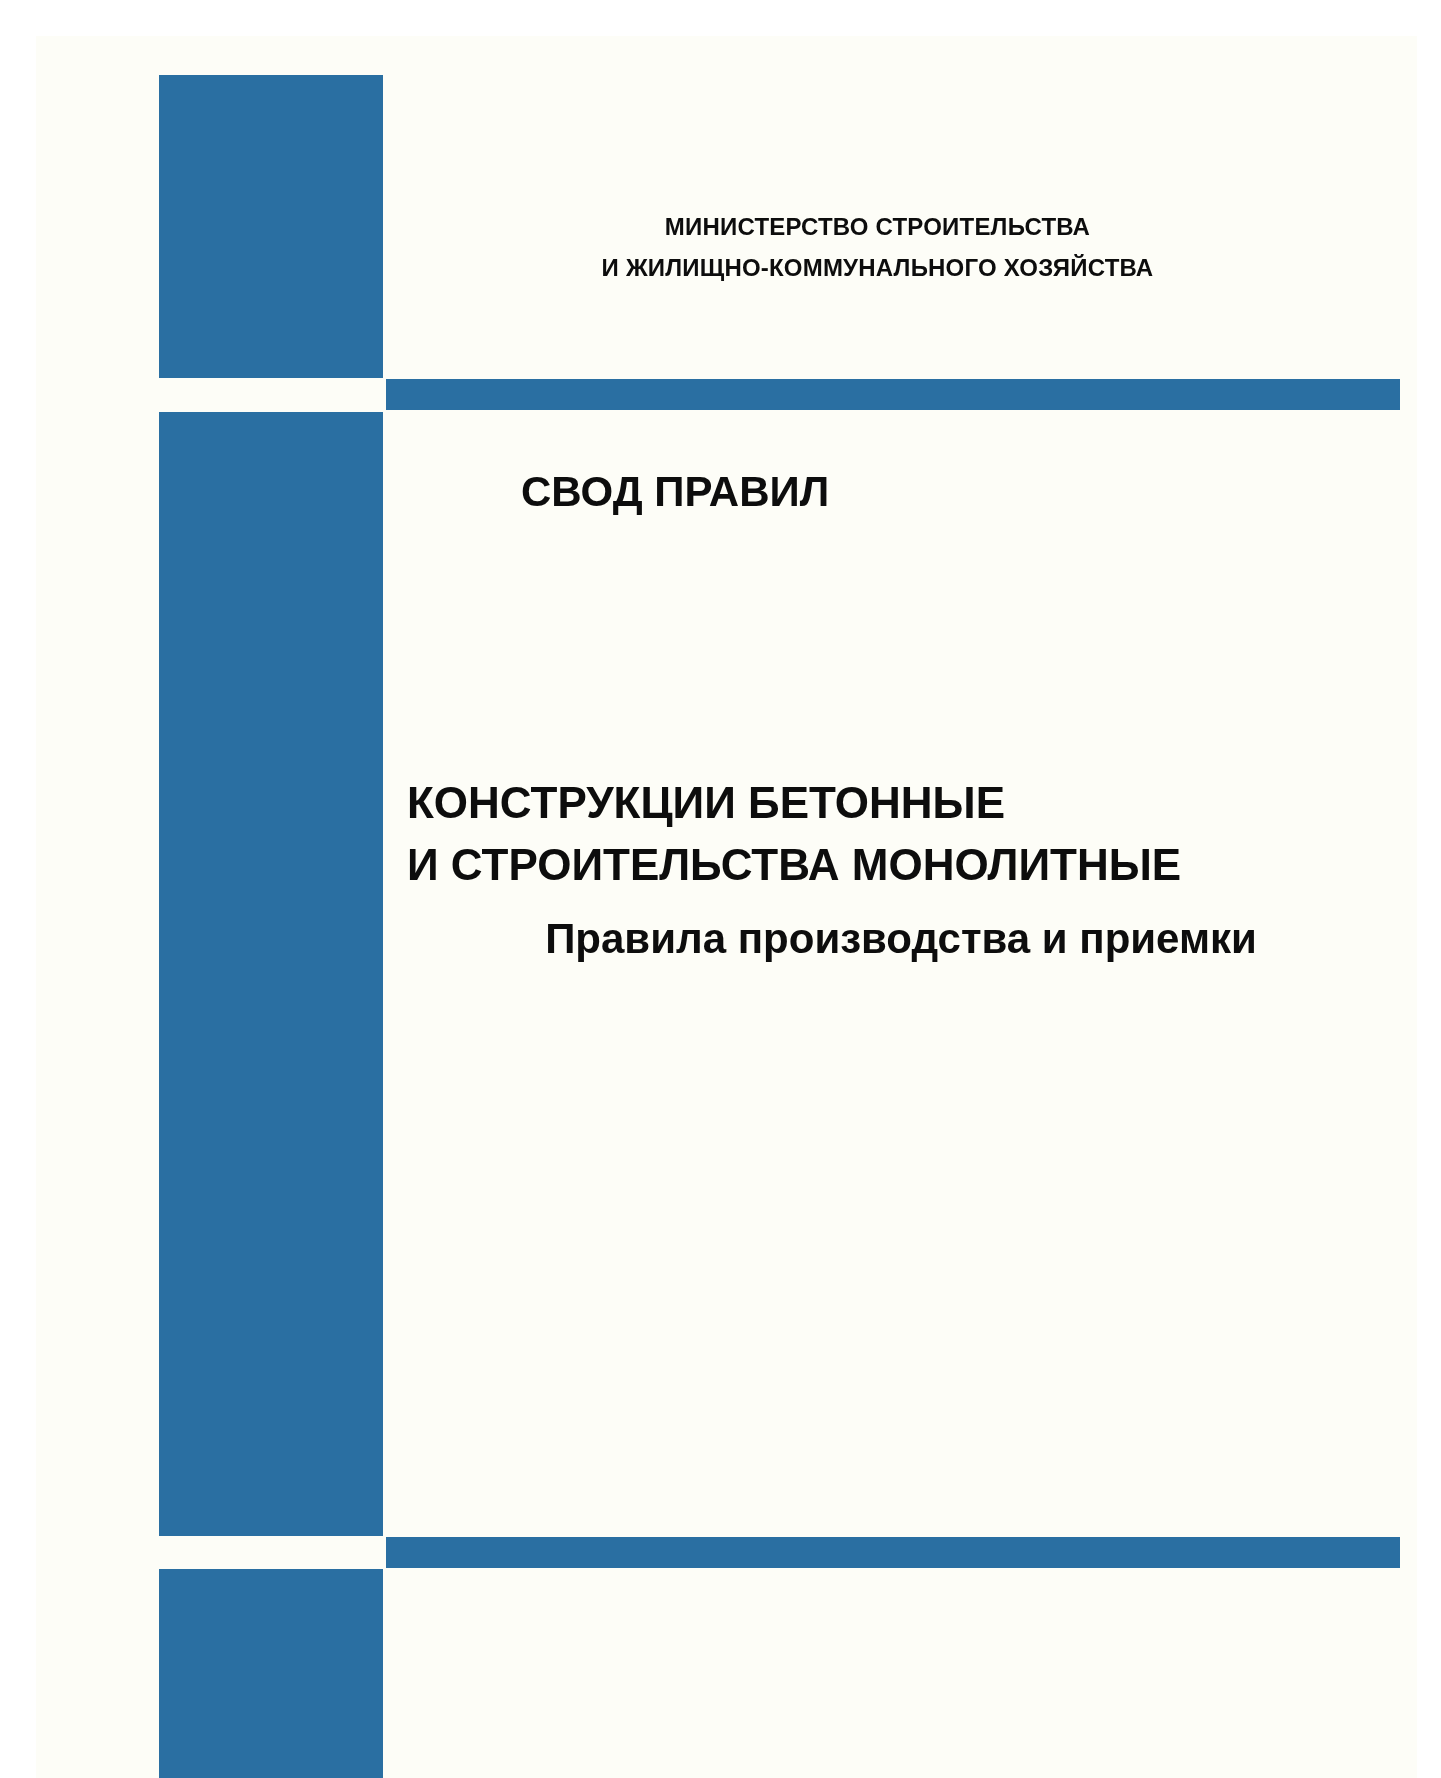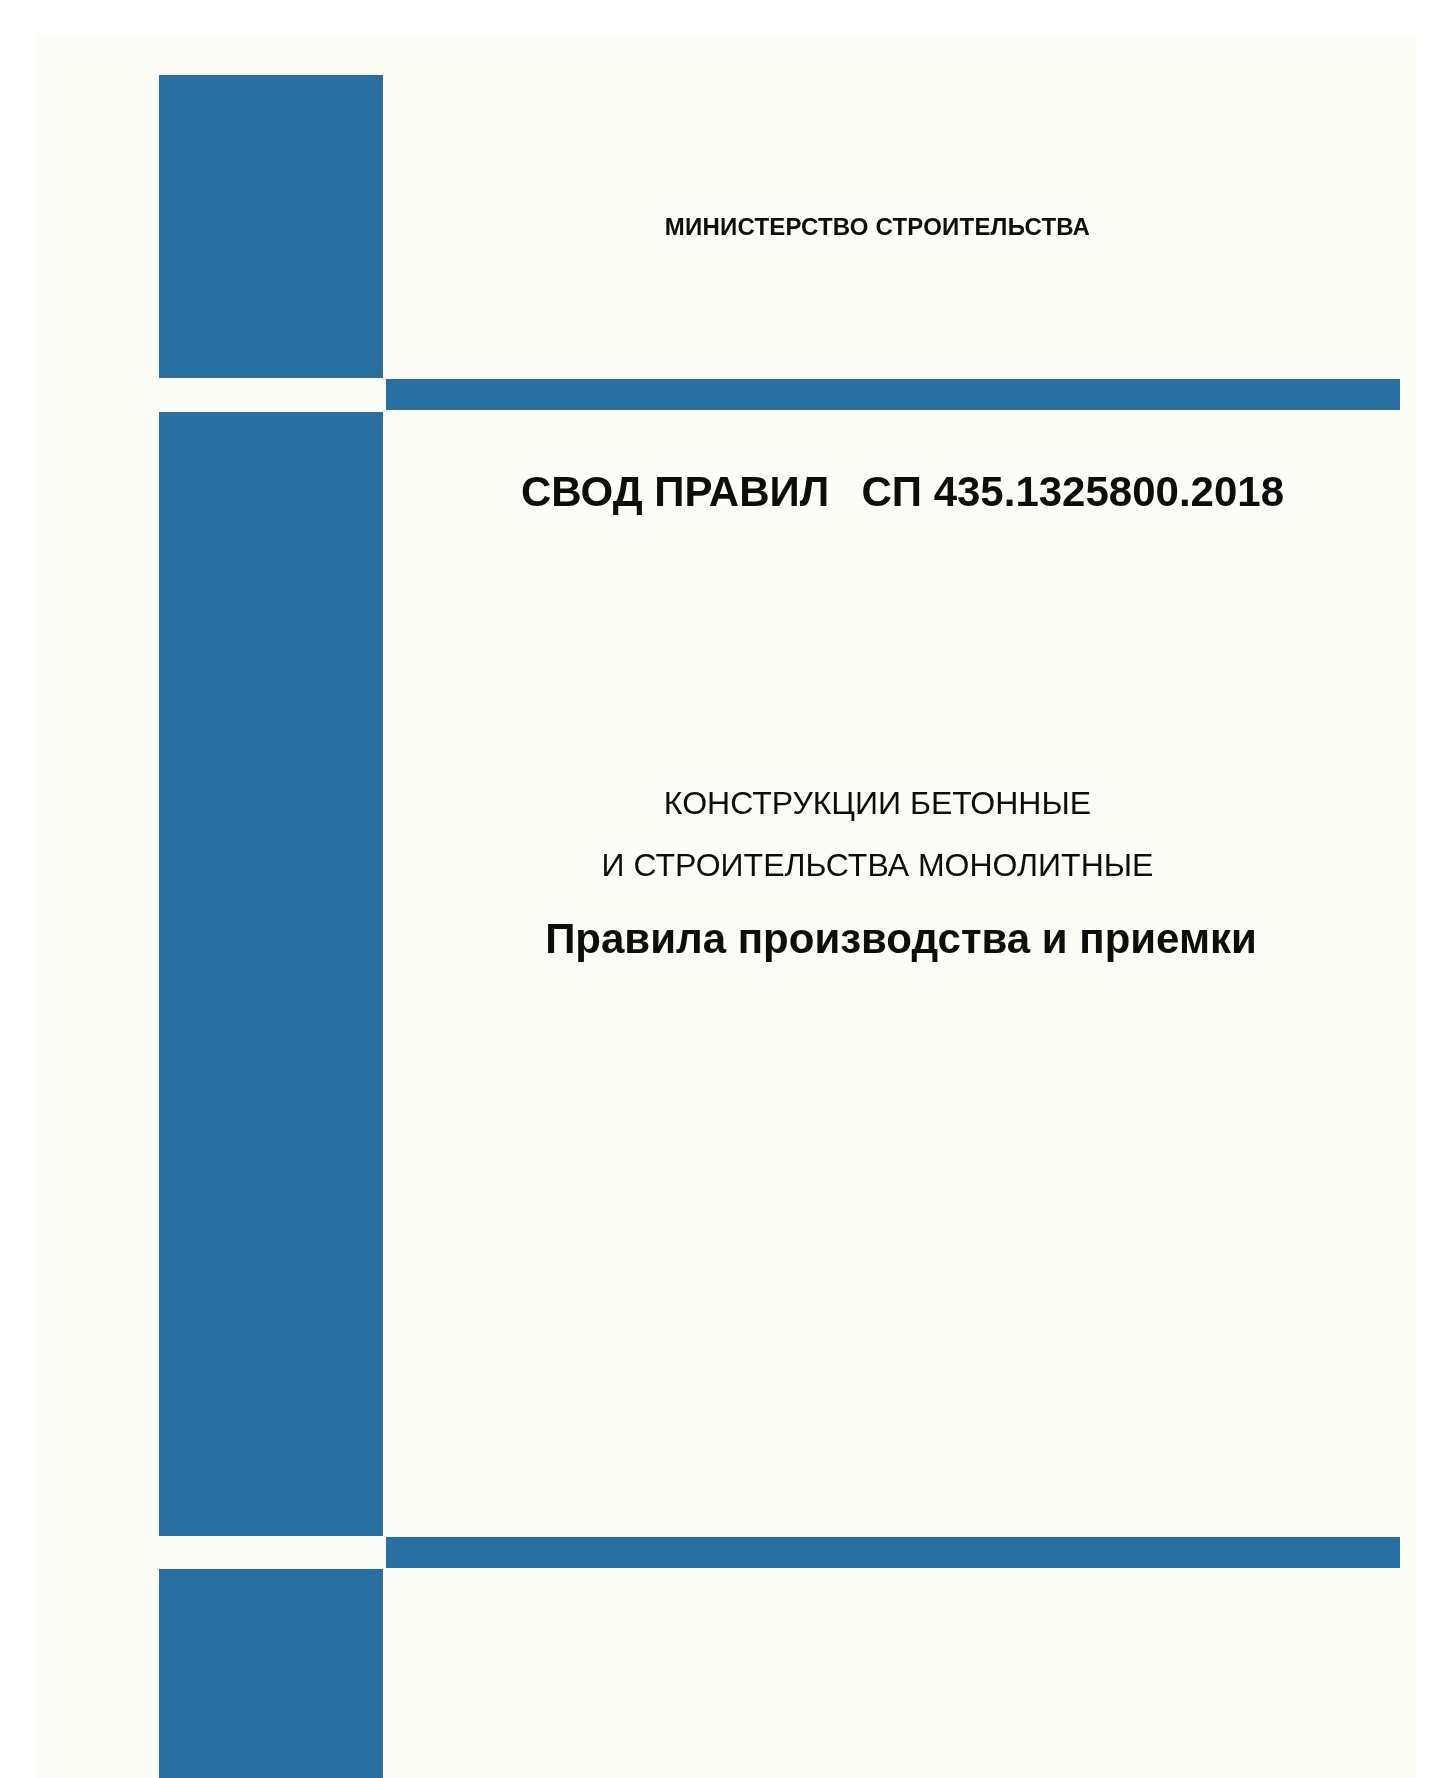--- a/index.html
+++ b/index.html
@@ -69,23 +69,22 @@
     font-weight: bold;
     font-size: 42px;
     line-height: 44px;
     white-space: nowrap;
   }
   .doc-title {
     position: absolute;
     top: 706px;
     left: 0;
     width: 100%;
-    text-align: center;
-    font-weight: normal;
-    font-size: 32px;
+    font-weight: bold;
+    font-size: 44px;
     line-height: 50px;
   }
   .doc-subtitle {
     position: absolute;
     top: 856px;
     left: 0;
     width: 100%;
     text-align: center;
     font-weight: bold;
     font-size: 42px;
@@ -101,25 +100,25 @@
   <div class="col-block col-top"></div>
   <div class="col-block col-main"></div>
   <div class="col-block col-bottom"></div>
   <div class="hbar hbar-top"></div>
   <div class="hbar hbar-bottom"></div>
 
   <div class="content">
 
     <div class="ministry">
       <div>МИНИСТЕРСТВО СТРОИТЕЛЬСТВА</div>
+      <div>И ЖИЛИЩНО-КОММУНАЛЬНОГО ХОЗЯЙСТВА</div>
     </div>
 
     <div class="code-row">
       <span>СВОД ПРАВИЛ</span>
-      <span>СП 435.1325800.2018</span>
     </div>
 
     <div class="doc-title">
       <div>КОНСТРУКЦИИ БЕТОННЫЕ</div>
       <div>И СТРОИТЕЛЬСТВА МОНОЛИТНЫЕ</div>
     </div>
 
     <div class="doc-subtitle">Правила производства и приемки</div>
 
   </div>

